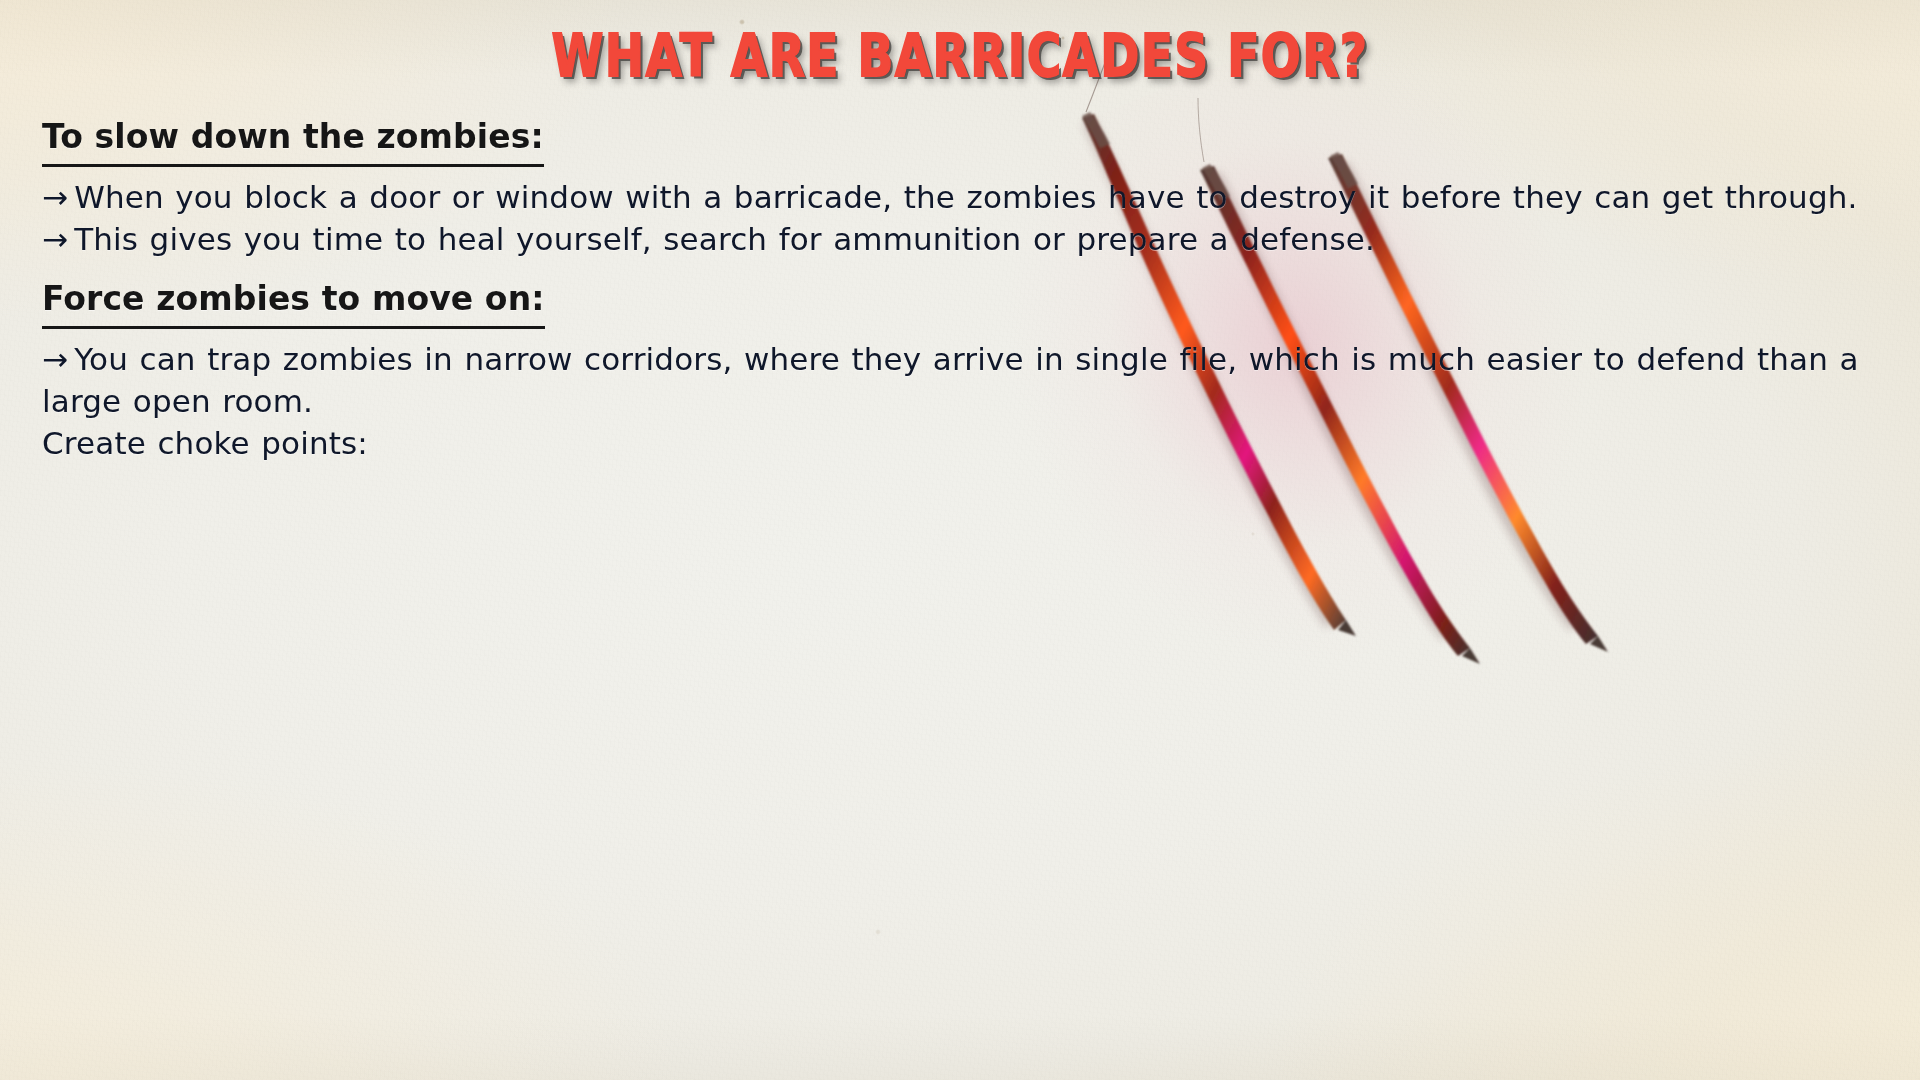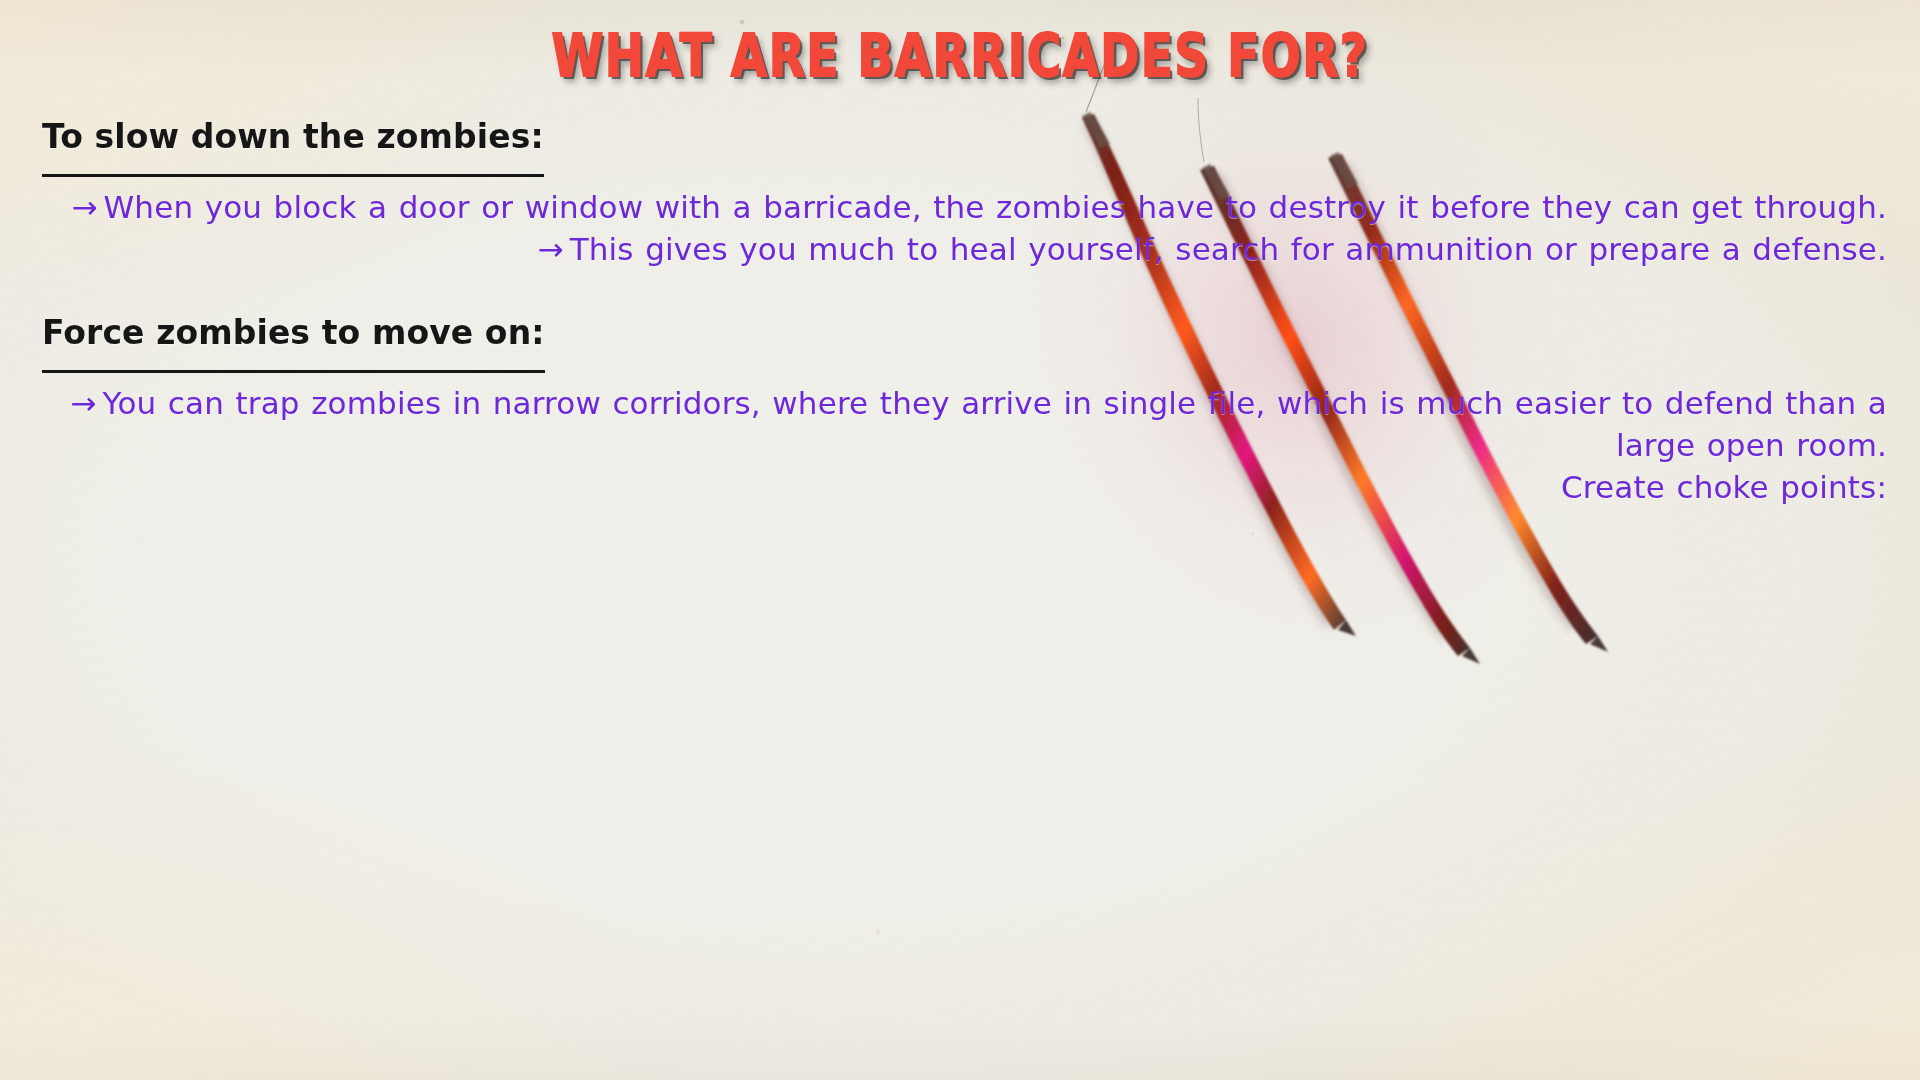--- a/index.html
+++ b/index.html
@@ -121,46 +121,45 @@
 
   
   .body-wrap {
     position: absolute;
     left: 42px;
     top: 118px;
     width: 1845px;
     z-index: 4;
   }
   .sec { margin-bottom: 0; }
-  .sec + .sec { margin-top: 44px; }
+  .sec + .sec { margin-top: 20px; }
 
   .sec-head {
     font-family: "DejaVu Sans", sans-serif;
     font-weight: 700;
     font-size: 33px;
     color: #161616;
     letter-spacing: 0.1px;
     display: inline-block;
     border-bottom: 3px solid #161616;
-    padding-bottom: 17px;
+    padding-bottom: 7px;
     line-height: 1.18;
     margin-bottom: 9px;
     text-shadow: 0 1px 0 rgba(255,255,255,0.55);
   }
 
   .line {
     font-family: "DejaVu Sans", sans-serif;
     font-weight: 400;
     font-size: 31px;
     line-height: 1.355;
-    color: #6d28d9;
+    color: #0f172a;
     letter-spacing: 0.15px;
     word-spacing: 1.5px;
     text-shadow: 0 1px 0 rgba(255,255,255,0.45);
-    text-align: right;
   }
   .line .arrow {
     font-family: "DejaVu Sans", sans-serif;
     font-size: 31px;
     padding-right: 6px;
   }
 </style>
 </head>
 <body>
 
@@ -271,21 +270,21 @@
     </svg>
   </div>
 
   <div class="title">WHAT ARE BARRICADES FOR?</div>
 
   <div class="body-wrap">
 
     <div class="sec">
       <div class="sec-head">To slow down the zombies:</div>
       <div class="line"><span class="arrow">→</span><span>When you block a door or window with a barricade, the zombies have to destroy it before they can get through.</span></div>
-      <div class="line"><span class="arrow">→</span><span>This gives you much to heal yourself, search for ammunition or prepare a defense.</span></div>
+      <div class="line"><span class="arrow">→</span><span>This gives you time to heal yourself, search for ammunition or prepare a defense.</span></div>
     </div>
 
     <div class="sec">
       <div class="sec-head">Force zombies to move on:</div>
       <div class="line"><span class="arrow">→</span><span>You can trap zombies in narrow corridors, where they arrive in single file, which is much easier to defend than a large open room.</span></div>
       <div class="line"><span>Create choke points:</span></div>
     </div>
 
 
   </div>

